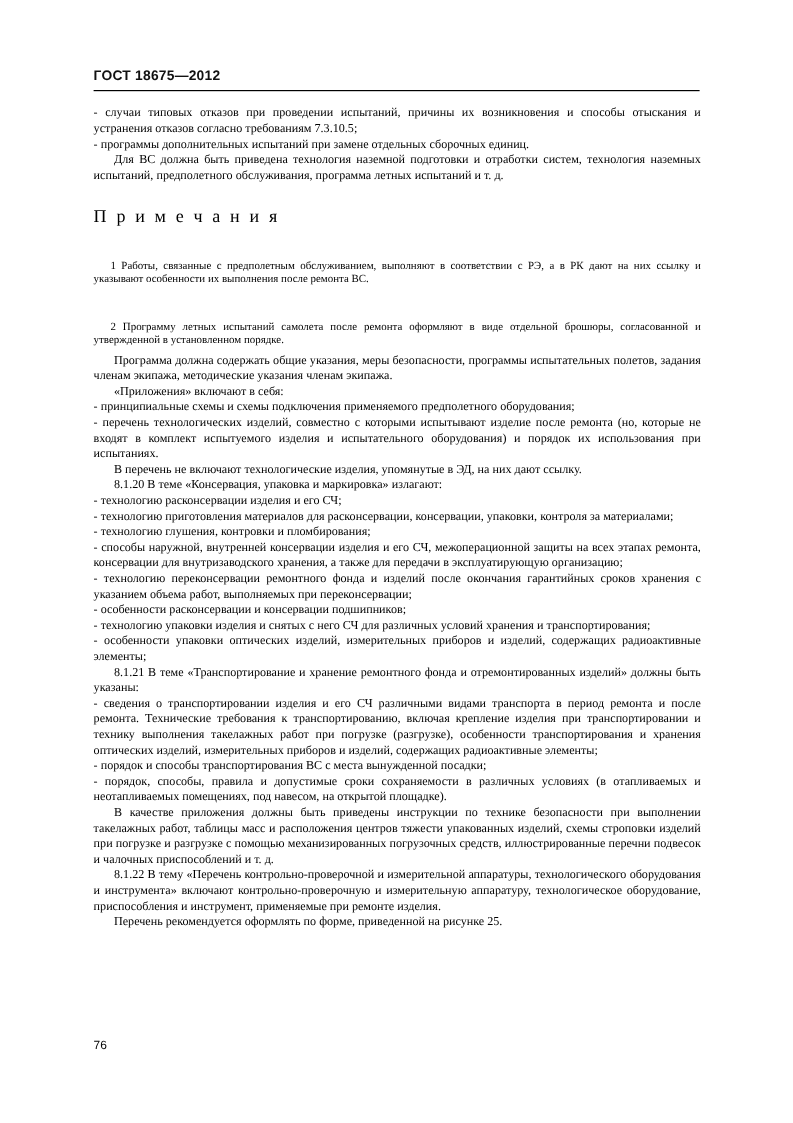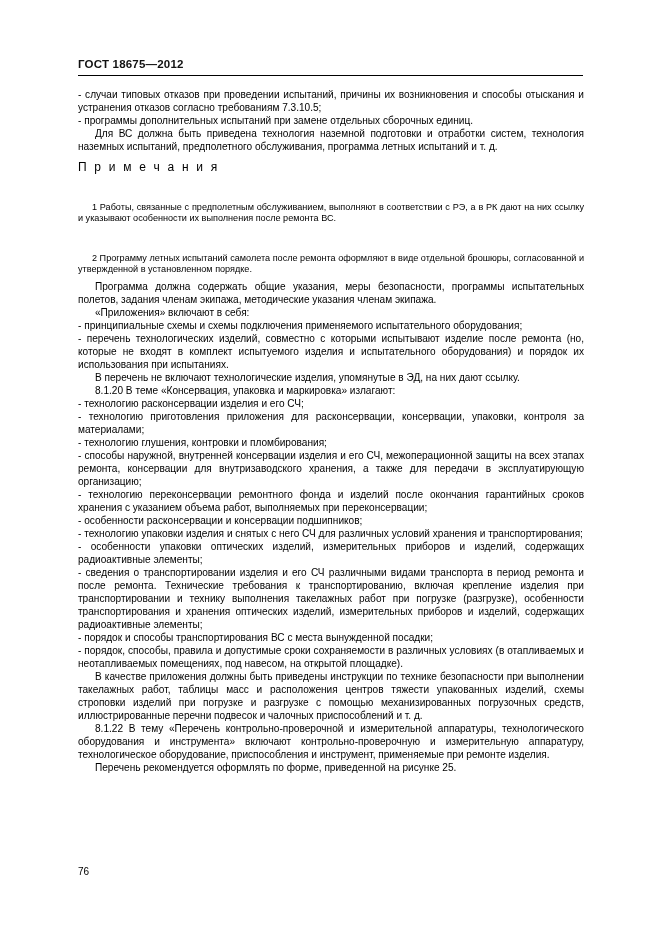--- a/index.html
+++ b/index.html
@@ -38,36 +38,36 @@
     top: 75px;
     width: 505px;
     height: 1px;
     background: #000;
   }
   .body-col {
     position: absolute;
     left: 78px;
     top: 88px;
     width: 506px;
-    font-family: Liberation Sans, sans-serif;
+    font-family: Liberation Serif, serif;
     font-size: 10.1px;
     line-height: 13.0px;
     text-align: justify;
     color: #000;
   }
   p {
     margin: 0 0 0 0;
   }
   p.ind {
     text-indent: 17px;
   }
   .notes-title {
-    font-size: 12px;
+    font-size: 15px;
     letter-spacing: 2.2px;
-    margin-top: 8px;
+    margin-top: 22px;
     margin-bottom: 1px;
   }
   .note {
     font-size: 9.1px;
     line-height: 11.4px;
     text-indent: 14px;
     text-align: justify;
     margin-top: 28px;
   }
   .blk {
@@ -95,32 +95,33 @@
     <p>- случаи типовых отказов при проведении испытаний, причины их возникновения и способы отыскания и устранения отказов согласно требованиям 7.3.10.5;</p>
     <p>- программы дополнительных испытаний при замене отдельных сборочных единиц.</p>
     <p class="ind">Для ВС должна быть приведена технология наземной подготовки и отработки систем, технология наземных испытаний, предполетного обслуживания, программа летных испытаний и т. д.</p>
 
     <p class="notes-title">П р и м е ч а н и я</p>
     <p class="note">1 Работы, связанные с предполетным обслуживанием, выполняют в соответствии с РЭ, а в РК дают на них ссылку и указывают особенности их выполнения после ремонта ВС.</p>
     <p class="note">2 Программу летных испытаний самолета после ремонта оформляют в виде отдельной брошюры, согласованной и утвержденной в установленном порядке.</p>
 
     <p class="ind blk">Программа должна содержать общие указания, меры безопасности, программы испытательных полетов, задания членам экипажа, методические указания членам экипажа.</p>
     <p class="ind">«Приложения» включают в себя:</p>
-    <p>- принципиальные схемы и схемы подключения применяемого испытательного оборудования;</p>
+    <p>- принципиальные схемы и схемы подключения применяемого предполетного оборудования;</p>
     <p>- перечень технологических изделий, совместно с которыми испытывают изделие после ремонта (но, которые не входят в комплект испытуемого изделия и испытательного оборудования) и порядок их использования при испытаниях.</p>
     <p class="ind">В перечень не включают технологические изделия, упомянутые в ЭД, на них дают ссылку.</p>
     <p class="ind">8.1.20  В теме «Консервация, упаковка и маркировка» излагают:</p>
     <p>- технологию расконсервации изделия и его СЧ;</p>
-    <p>- технологию приготовления приложения для расконсервации, консервации, упаковки, контроля за материалами;</p>
+    <p>- технологию приготовления материалов для расконсервации, консервации, упаковки, контроля за материалами;</p>
     <p>- технологию глушения, контровки и пломбирования;</p>
     <p>- способы наружной, внутренней консервации изделия и его СЧ, межоперационной защиты на всех этапах ремонта, консервации для внутризаводского хранения, а также для передачи в эксплуатирующую организацию;</p>
     <p>- технологию переконсервации ремонтного фонда и изделий после окончания гарантийных сроков хранения с указанием объема работ, выполняемых при переконсервации;</p>
     <p>- особенности расконсервации и консервации подшипников;</p>
     <p>- технологию упаковки изделия и снятых с него СЧ для различных условий хранения и транспортирования;</p>
     <p>- особенности упаковки оптических изделий, измерительных приборов и изделий, содержащих радиоактивные элементы;</p>
+    <p class="ind">8.1.21  В теме «Транспортирование и хранение ремонтного фонда и отремонтированных изделий» должны быть указаны:</p>
     <p>- сведения о транспортировании изделия и его СЧ различными видами транспорта в период ремонта и после ремонта. Технические требования к транспортированию, включая крепление изделия при транспортировании и технику выполнения такелажных работ при погрузке (разгрузке), особенности транспортирования и хранения оптических изделий, измерительных приборов и изделий, содержащих радиоактивные элементы;</p>
     <p>- порядок и способы транспортирования ВС с места вынужденной посадки;</p>
     <p>- порядок, способы, правила и допустимые сроки сохраняемости в различных условиях (в отапливаемых и неотапливаемых помещениях, под навесом, на открытой площадке).</p>
     <p class="ind">В качестве приложения должны быть приведены инструкции по технике безопасности при выполнении такелажных работ, таблицы масс и расположения центров тяжести упакованных изделий, схемы строповки изделий при погрузке и разгрузке с помощью механизированных погрузочных средств, иллюстрированные перечни подвесок и чалочных приспособлений и т. д.</p>
     <p class="ind">8.1.22  В тему «Перечень контрольно-проверочной и измерительной аппаратуры, технологического оборудования и инструмента» включают контрольно-проверочную и измерительную аппаратуру, технологическое оборудование, приспособления и инструмент, применяемые при ремонте изделия.</p>
     <p class="ind">Перечень рекомендуется оформлять по форме, приведенной на рисунке 25.</p>
 
   </div>
 
   <div class="pagenum">76</div>

